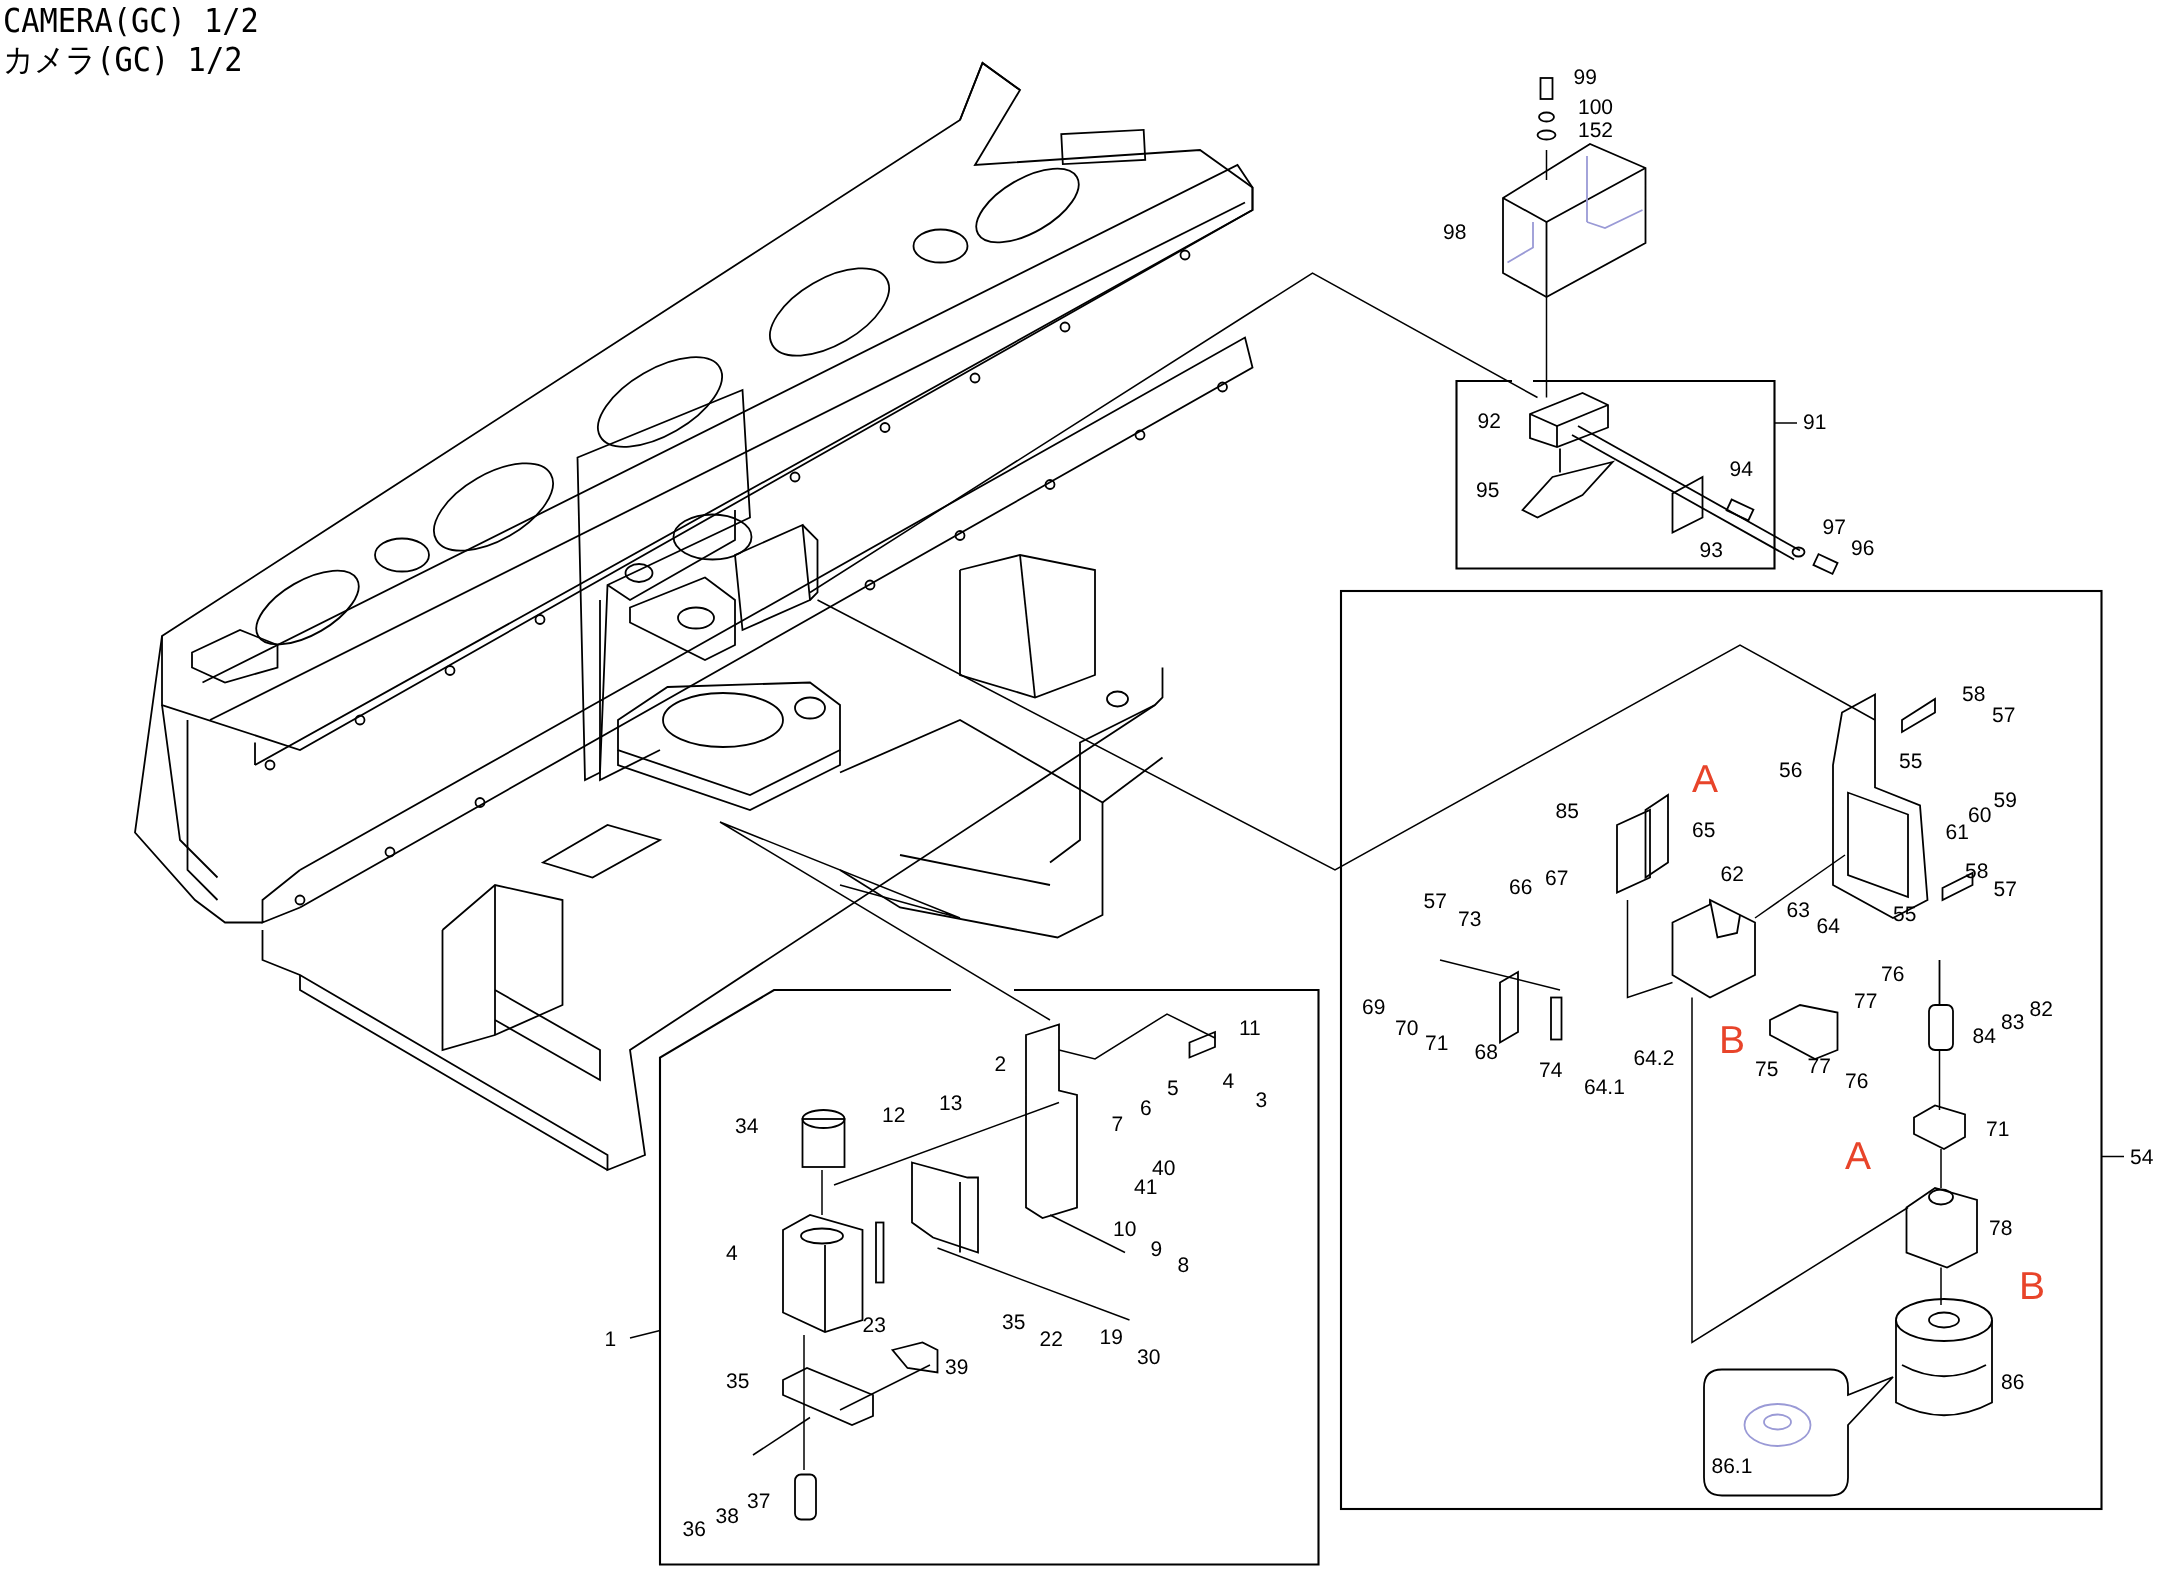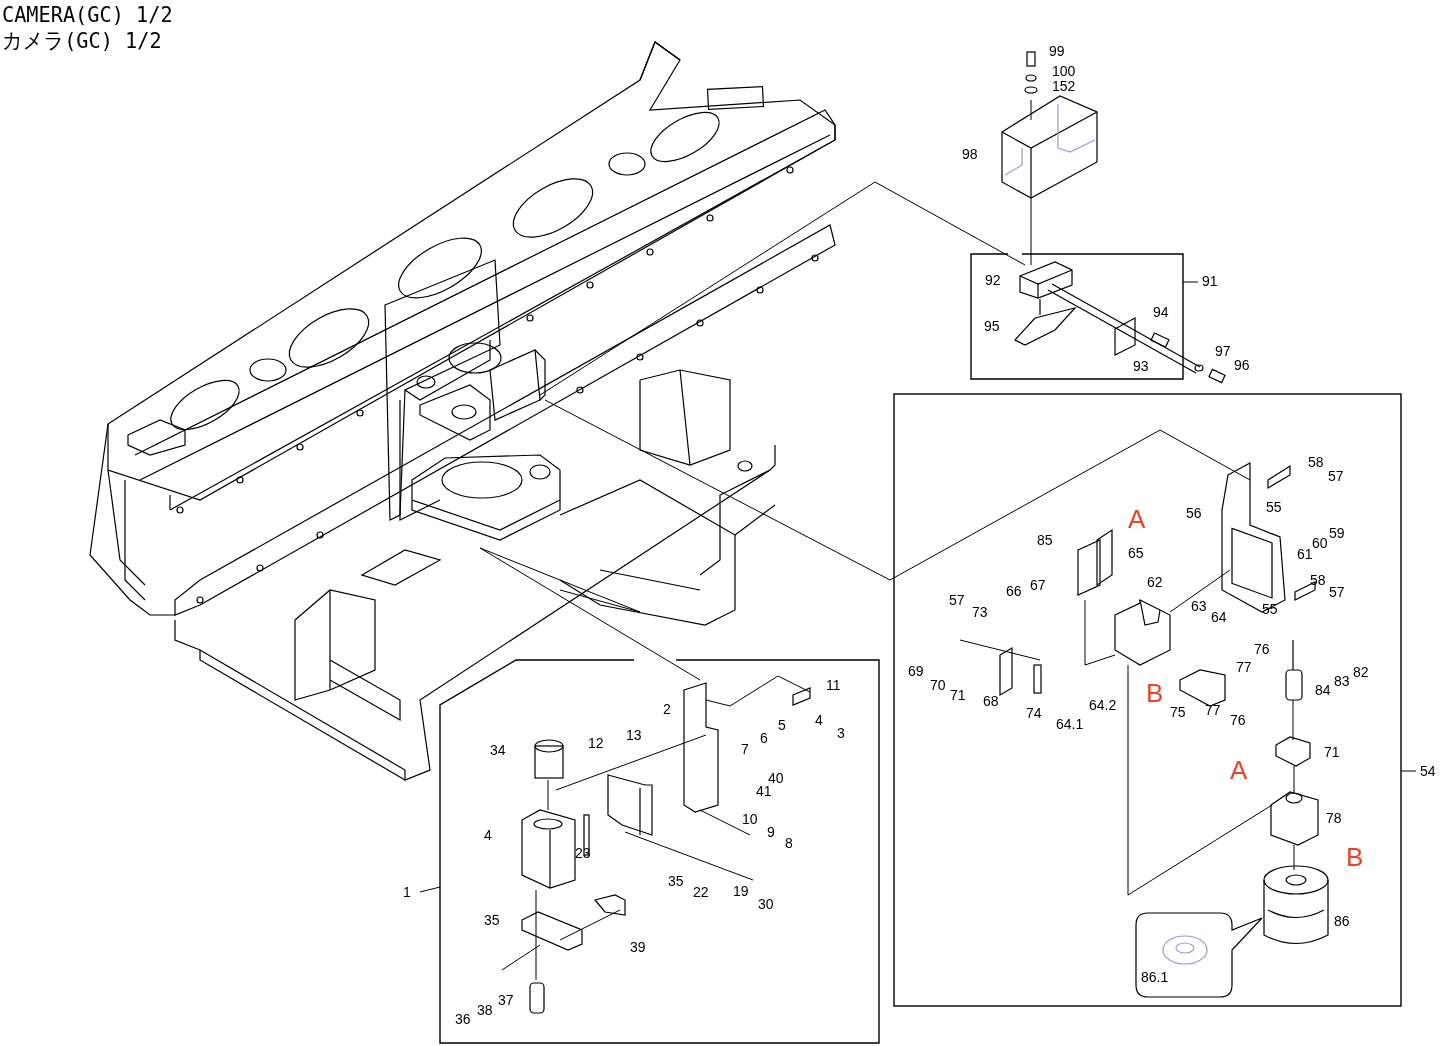--- a/index.html
+++ b/index.html
@@ -298,22 +298,22 @@
 <div class="lbl" style="left:741px;top:742px">7</div>
 <div class="lbl" style="left:626px;top:728px">13</div>
 <div class="lbl" style="left:588px;top:736px">12</div>
 <div class="lbl" style="left:490px;top:743px">34</div>
 <div class="lbl" style="left:768px;top:771px">40</div>
 <div class="lbl" style="left:756px;top:784px">41</div>
 <div class="lbl" style="left:742px;top:812px">10</div>
 <div class="lbl" style="left:767px;top:825px">9</div>
 <div class="lbl" style="left:785px;top:836px">8</div>
 <div class="lbl" style="left:484px;top:828px">4</div>
-<div class="lbl" style="left:575px;top:846px">23</div>
+<div class="lbl" style="left:575px;top:876px">23</div>
 <div class="lbl" style="left:668px;top:874px">35</div>
 <div class="lbl" style="left:693px;top:885px">22</div>
 <div class="lbl" style="left:733px;top:884px">19</div>
 <div class="lbl" style="left:758px;top:897px">30</div>
 <div class="lbl" style="left:484px;top:913px">35</div>
-<div class="lbl" style="left:630px;top:940px">39</div>
+<div class="lbl" style="left:630px;top:904px">39</div>
 <div class="lbl" style="left:498px;top:993px">37</div>
 <div class="lbl" style="left:477px;top:1003px">38</div>
 <div class="lbl" style="left:455px;top:1012px">36</div>
 
 </body></html>

